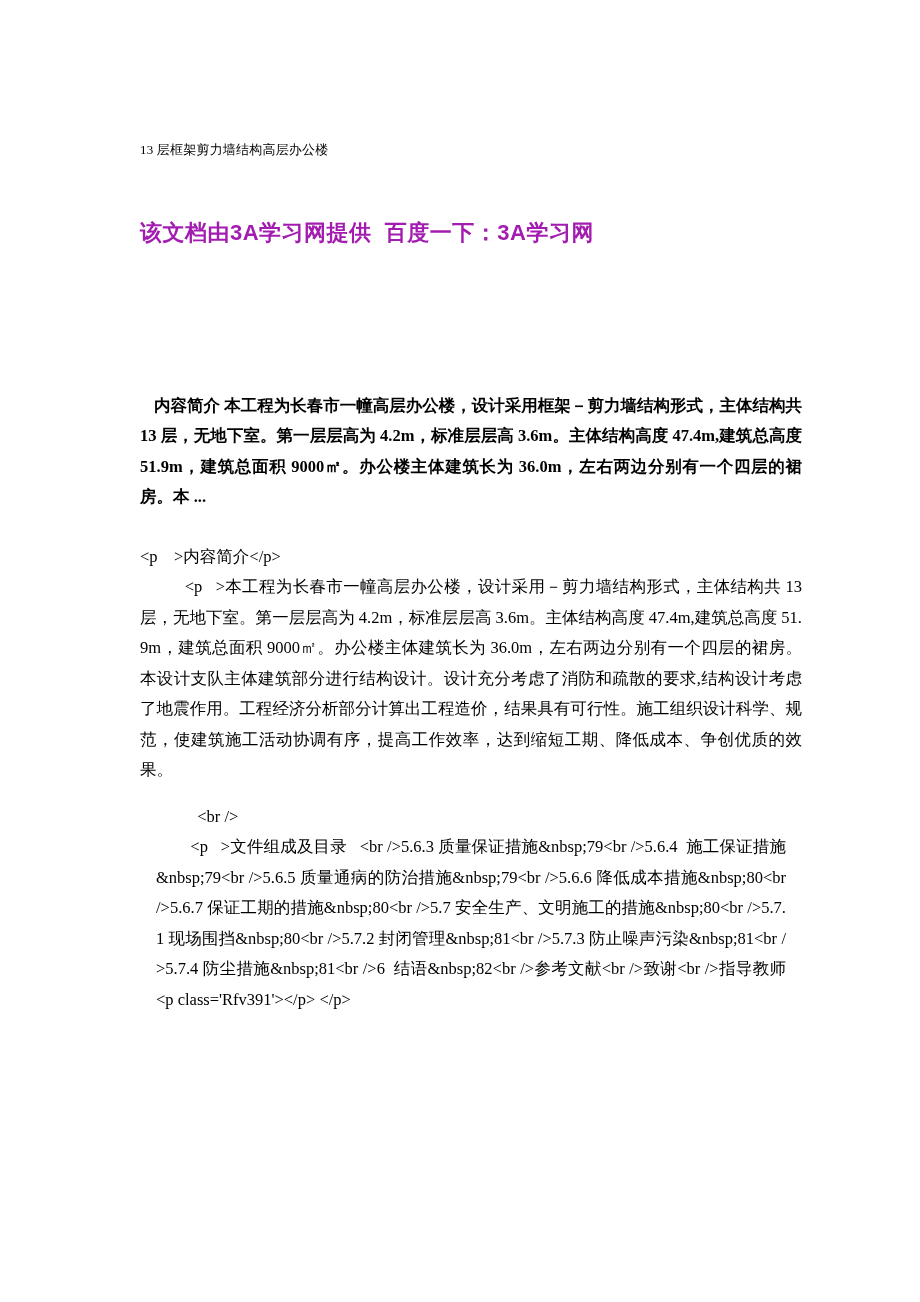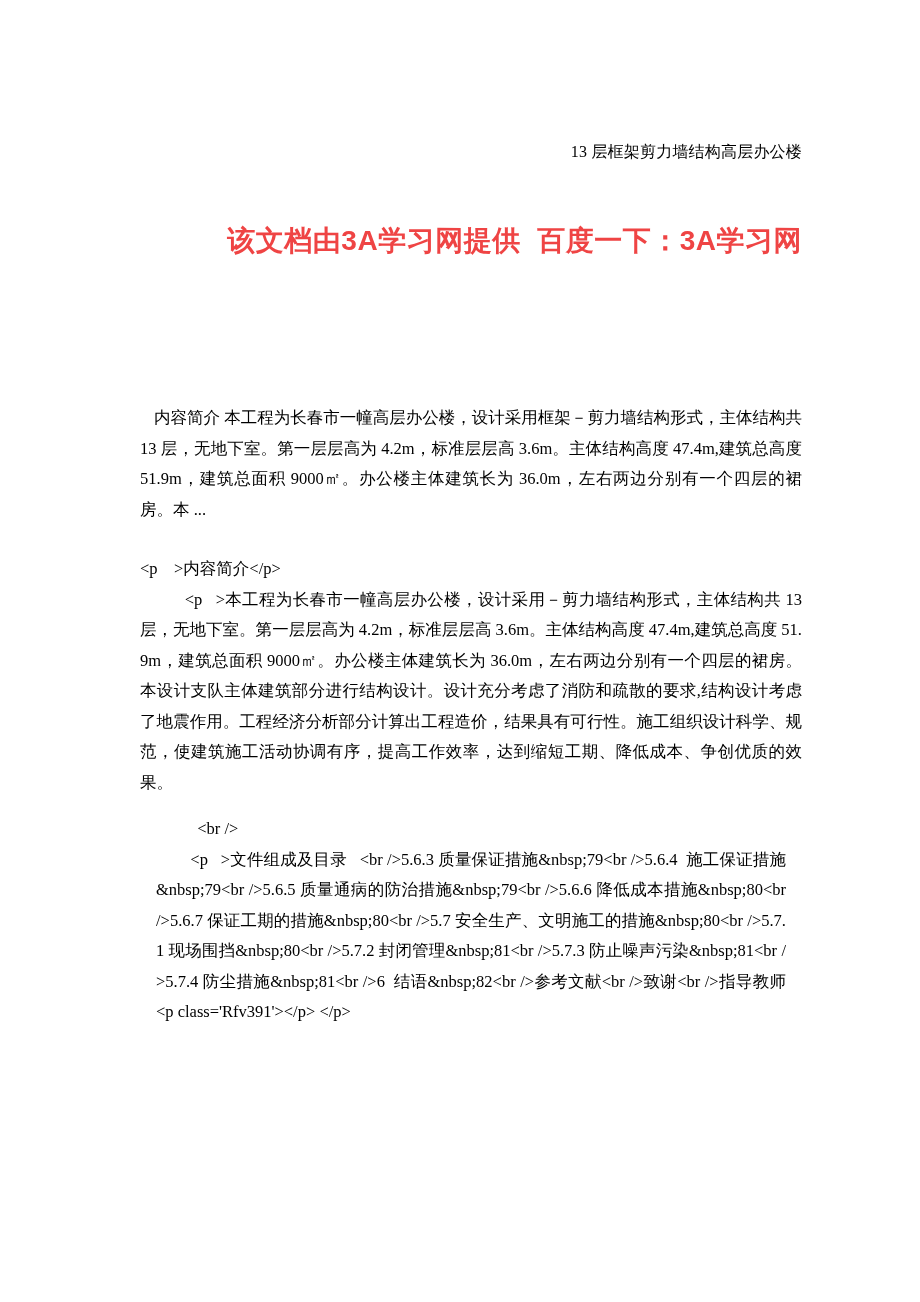--- a/index.html
+++ b/index.html
@@ -27,50 +27,50 @@
 
   .content {
     position: absolute;
     left: 140px;
     top: 140px;
     width: 662px;
   }
 
   
   .doc-title {
-    font-size: 16px;
+    font-size: 13px;
     line-height: 1.5;
     letter-spacing: 0.2px;
     margin: 0 0 0 0;
     white-space: pre-wrap;
-    text-align: right;
   }
 
   
   .banner {
     margin: 58px 0 0 0;
-    text-align: right;
+    text-align: left;
     font-family: "Liberation Sans", "DejaVu Sans", sans-serif;
     font-weight: bold;
-    font-size: 28px;
+    font-size: 22px;
     letter-spacing: 0.5px;
-    color: #ef4444;
+    color: #a21caf;
     white-space: pre-wrap;
   }
 
   
   .summary {
     margin: 143px 0 0 0;
     font-size: 16.5px;
     line-height: 30.5px;
     text-align: justify;
     text-justify: inter-ideograph;
     text-indent: 14px;
     white-space: normal;
     word-break: break-all;
+    font-weight: bold;
   }
 
   
   .raw-block {
     font-size: 16.5px;
     line-height: 30.5px;
     text-align: justify;
     text-justify: inter-ideograph;
     white-space: pre-wrap;
     word-break: break-all;

